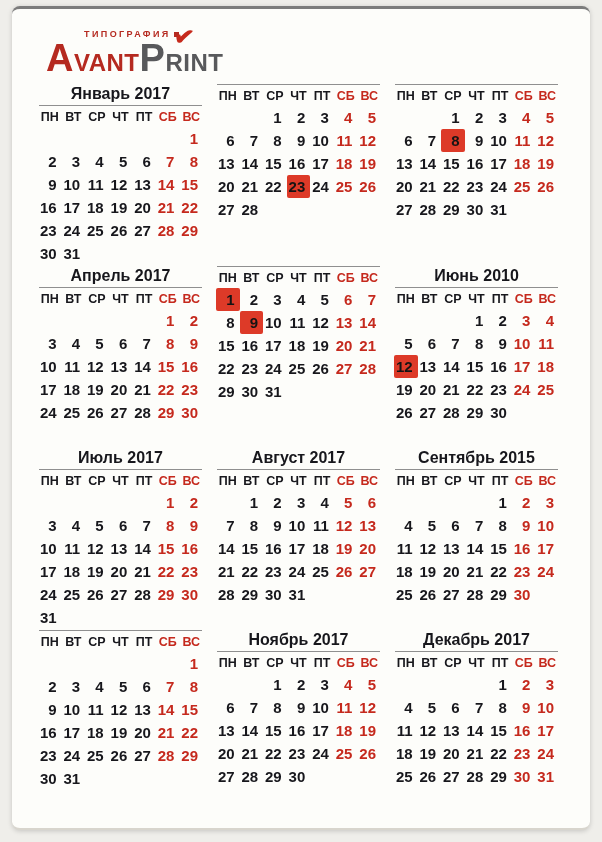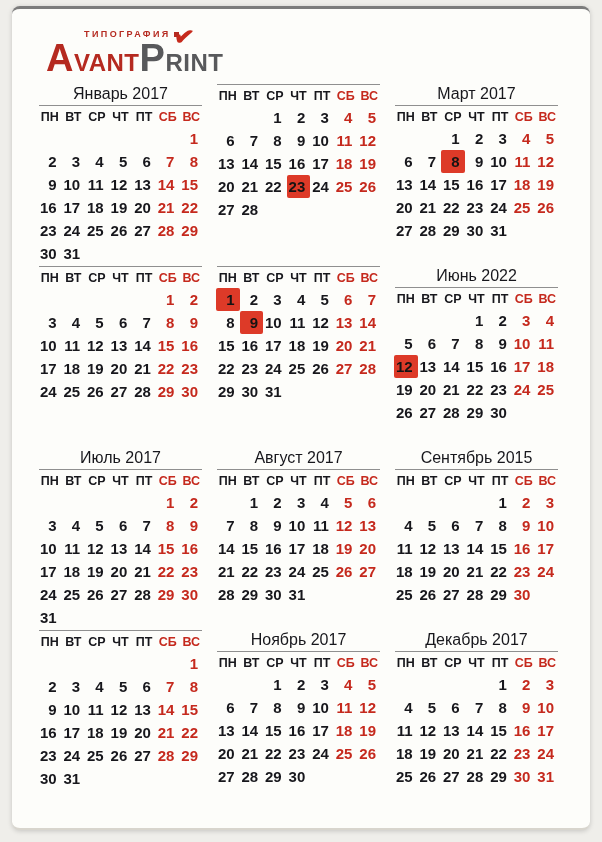--- a/index.html
+++ b/index.html
@@ -39,21 +39,21 @@
     transform:rotate(8deg); line-height:1;
   }
   
   .months {
     position:absolute; left:26px; top:74px; width:520px;
     display:grid; grid-template-columns:repeat(3,165px);
     column-gap:13px; row-gap:1px;
   }
   .month { height:181px; }
   .month-title {
-    text-align:center; font-size:16px; font-weight:normal;
+    text-align:center; font-size:16px; font-weight:bold;
     color:#17171c; height:21px; line-height:21px;
   }
   .rule { border-top:1px solid #8f8f8f; margin:1px 1px 1px 1px; height:0; }
   .weekdays, .days { display:grid; grid-template-columns:repeat(7,1fr); }
   .weekdays span {
     text-align:center; font-weight:bold; font-size:12.5px;
     height:20px; line-height:20px; color:#17171c;
   }
   .days span {
     text-align:right; padding-right:5px; box-sizing:border-box;
@@ -169,21 +169,20 @@
           <span class="boxed">23</span>
           <span>24</span>
           <span class="red">25</span>
           <span class="red">26</span>
           <span>27</span>
           <span>28</span>
         </div>
   </div>
 
   <div class="month">
-    <div class="month-title">Март 2017</div>
     <div class="rule"></div>
     <div class="weekdays">
           <span>ПН</span>
           <span>ВТ</span>
           <span>СР</span>
           <span>ЧТ</span>
           <span>ПТ</span>
           <span class="red">СБ</span>
           <span class="red">ВС</span>
         </div>
@@ -218,20 +217,21 @@
           <span class="red">26</span>
           <span>27</span>
           <span>28</span>
           <span>29</span>
           <span>30</span>
           <span>31</span>
         </div>
   </div>
 
   <div class="month">
+    <div class="month-title">Апрель 2017</div>
     <div class="rule"></div>
     <div class="weekdays">
           <span>ПН</span>
           <span>ВТ</span>
           <span>СР</span>
           <span>ЧТ</span>
           <span>ПТ</span>
           <span class="red">СБ</span>
           <span class="red">ВС</span>
         </div>
@@ -314,21 +314,21 @@
           <span>26</span>
           <span class="red">27</span>
           <span class="red">28</span>
           <span>29</span>
           <span>30</span>
           <span>31</span>
         </div>
   </div>
 
   <div class="month">
-    <div class="month-title">Июнь 2022</div>
+    <div class="month-title">Июнь 2010</div>
     <div class="rule"></div>
     <div class="weekdays">
           <span>ПН</span>
           <span>ВТ</span>
           <span>СР</span>
           <span>ЧТ</span>
           <span>ПТ</span>
           <span class="red">СБ</span>
           <span class="red">ВС</span>
         </div>

